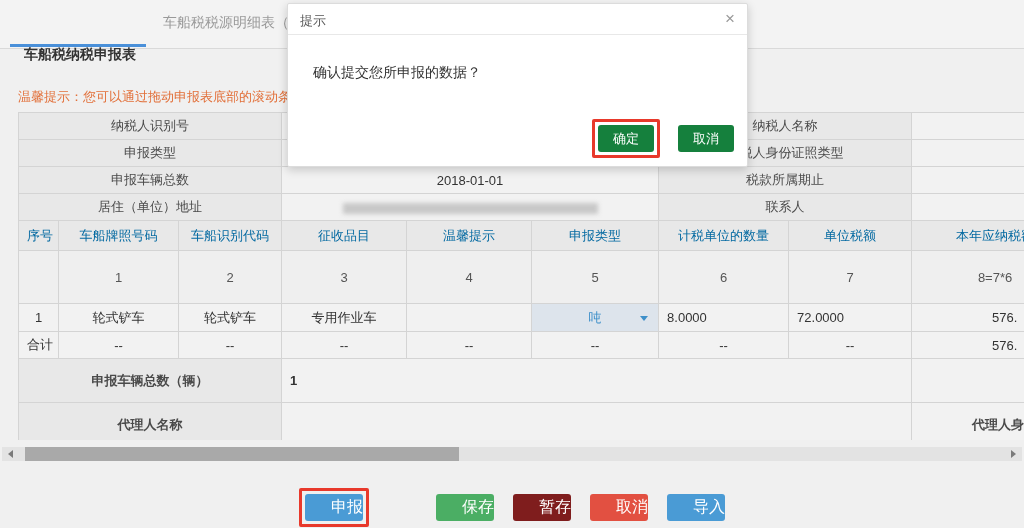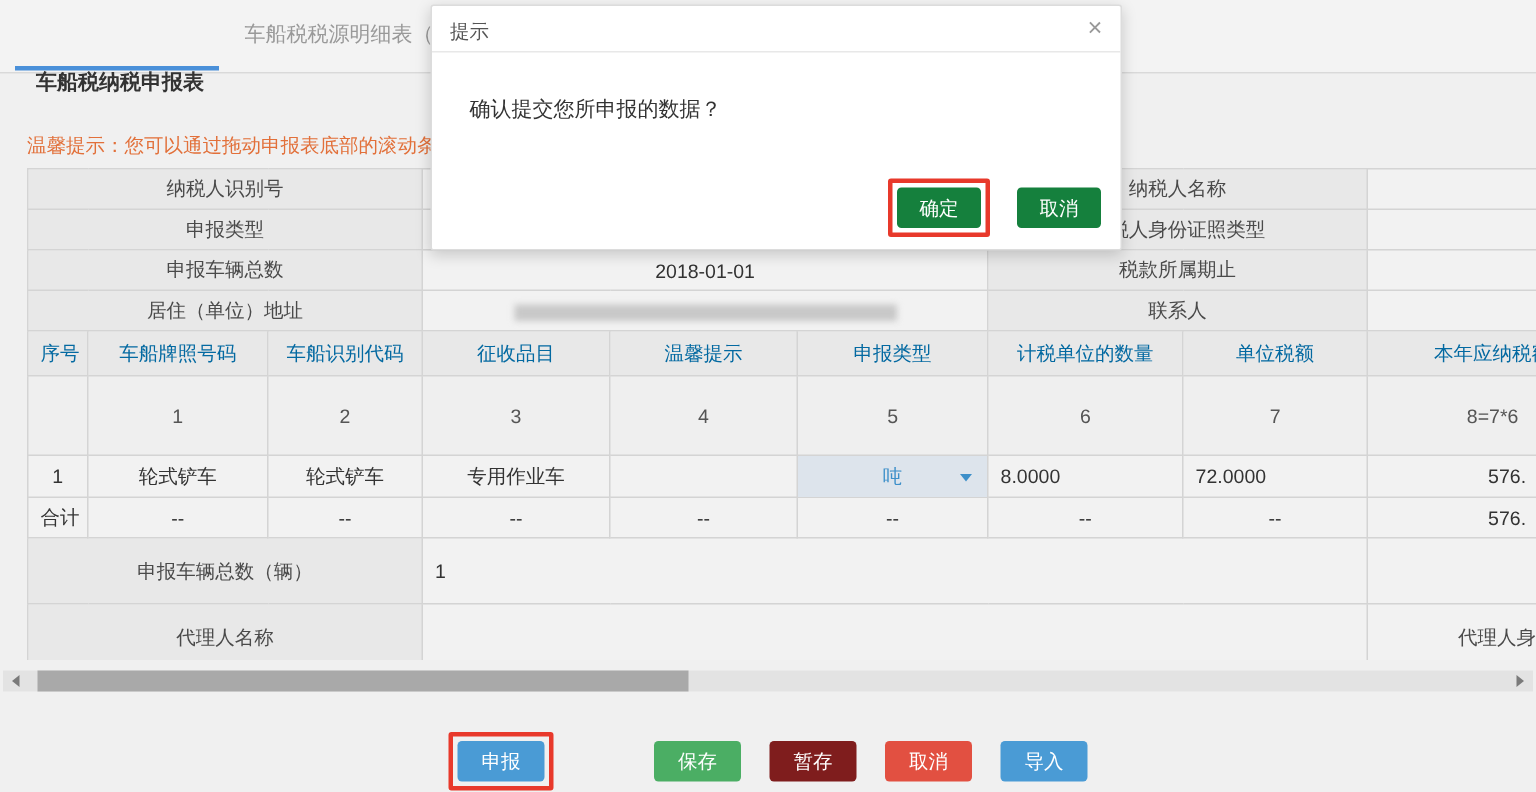--- a/index.html
+++ b/index.html
@@ -24,39 +24,39 @@
   td.val { background:#f2f2f2; text-align:center; }
   td.hdr { background:#e8e8e8; text-align:center; color:#0369a1; }
   td.numhdr { background:#efefef; text-align:center; color:#555; }
   td.ctr { text-align:center; }
   td.rt { text-align:left; }
   tr.r-info td { height:27px; }
   tr.r-hdr td { height:30px; }
   tr.r-num td { height:53px; }
   tr.r-data td { height:28px; }
   tr.r-total td { height:27px; }
-  tr.r-foot td { height:44px; }
+  tr.r-foot td { height:44px;font-weight:bold; }
   td.cut-num { text-align:left; padding-left:80px; background:#f2f2f2; }
   td.cut-txt1 { text-align:left; padding-left:60px; background:#f2f2f2; color:#4a4a4a; }
   td.cut-txt2 { text-align:left; padding-left:104px; background:#f2f2f2; color:#4a4a4a; }
 
   .unit-cell { background:#dde4ec !important; position:relative; color:#3d8fc9; cursor:pointer; }
   .caret-down { position:absolute; right:10px; top:12px; width:0; height:0; border-left:4px solid transparent; border-right:4px solid transparent; border-top:5px solid #3d8fc9; }
   .redacted { display:inline-block; width:255px; height:11px; background:#c8c8c8; filter:blur(2px); vertical-align:middle; }
 
   
   .hscroll { position:absolute; left:2px; top:447px; width:1020px; height:14px; background:#e3e3e3; }
   .scroll-thumb { position:absolute; left:23px; top:0; width:434px; height:14px; background:#a9a9a9; cursor:pointer; }
   .scroll-arrow { position:absolute; top:3px; width:0; height:0; border-top:4px solid transparent; border-bottom:4px solid transparent; }
   .scroll-arrow.left { left:6px; border-right:5px solid #7a7a7a; }
   .scroll-arrow.right { right:6px; border-left:5px solid #7a7a7a; }
 
   
   .action-bar { position:absolute; left:0; top:488px; width:1024px; display:flex; justify-content:center; align-items:center; gap:19px; }
-  .btn { width:58px; height:27px; border:none; border-radius:3px; color:#fff; font-size:13px; font-family:inherit; cursor:pointer; }
+  .btn { width:58px; height:27px; border:none; border-radius:3px; color:#fff; font-size:16px; font-family:inherit; cursor:pointer;text-align:right; }
   .btn.blue { background:#4a9bd5; }
   .btn.green { background:#4bae64;margin-left:48px; }
   .btn.orange { background:#7f1d1d; }
   .btn.red { background:#e25041; }
   .hl-box { border:3px solid #e8392b; padding:3px; border-radius:2px; }
 
   
   .modal { position:absolute; left:287px; top:3px; width:461px; height:164px; background:#fff; border:1px solid #dcdcdc; box-shadow:0 3px 10px rgba(0,0,0,.18); border-radius:2px; }
   .modal-head { position:relative; height:31px; border-bottom:1px solid #e8e8e8; }
   .modal-title { position:absolute; left:12px; top:8px; font-size:13px; color:#555; }

